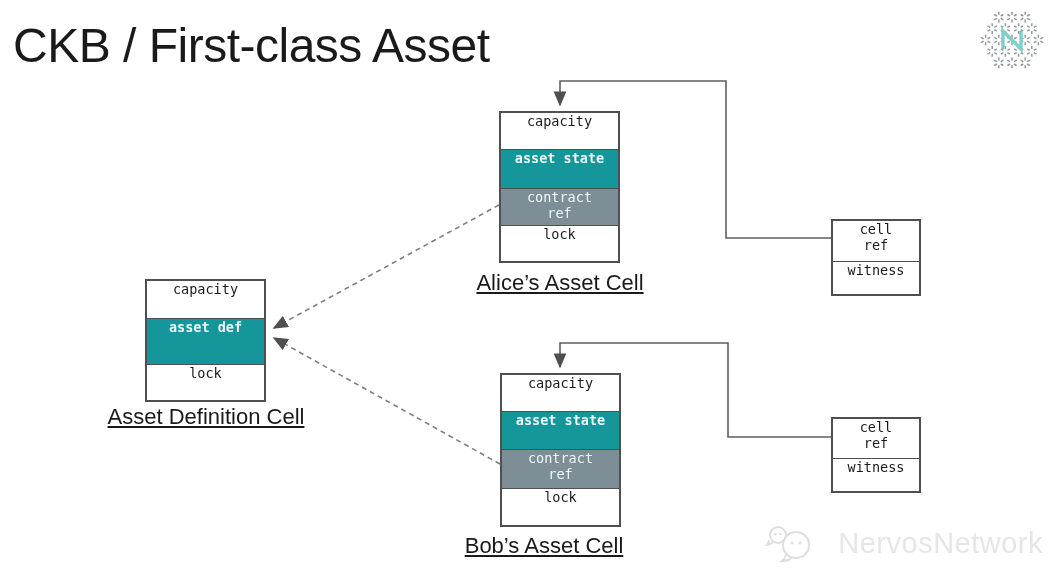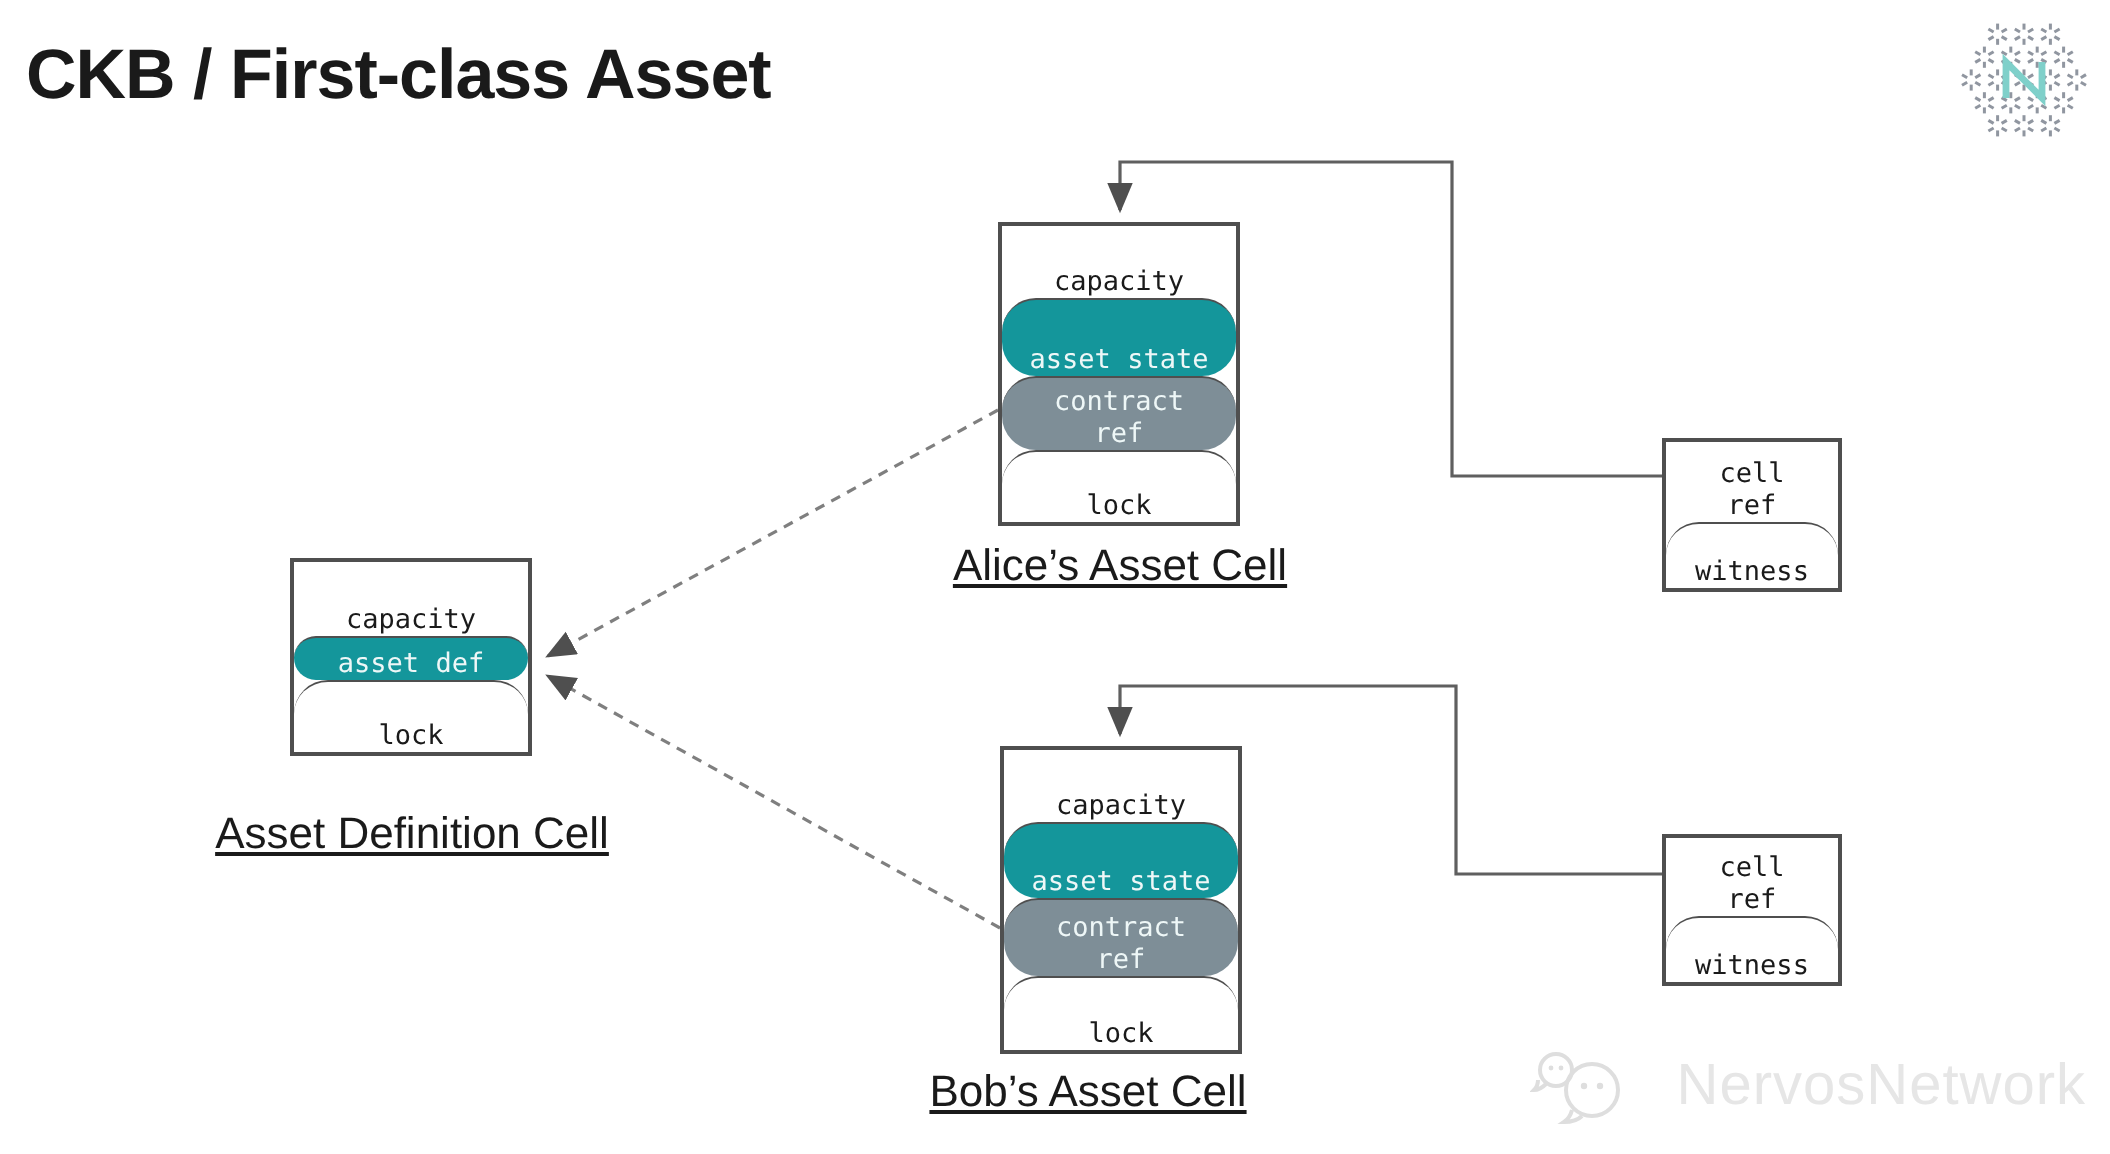--- a/index.html
+++ b/index.html
@@ -6,37 +6,37 @@
     --teal:#14969b; --slate:#7e8e97; --border:#4f4f4f; --connector:#5f5f5f;
     --dashed:#7f7f7f; --row_text_light:#eef7f7; --text:#1a1a1a;
     --watermark:#e6e6e6; --logo_dash:#9096a0; --logo_n:#7fd0ca;
   }
   html,body{margin:0;padding:0;}
   body{
     width:1055px;height:577px;position:relative;background:#ffffff;
     font-family:"Liberation Sans", sans-serif;overflow:hidden;
   }
   .title{
-    position:absolute;left:13px;top:18px;font-size:35px;font-weight:700;
+    position:absolute;left:13px;top:18px;font-size:48px;font-weight:400;
     color:var(--text);letter-spacing:-0.5px;white-space:nowrap;
   }
   svg.overlay{position:absolute;left:0;top:0;z-index:1;}
   .logo{position:absolute;right:6px;top:3px;z-index:2;}
   .cell,.refbox{
     position:absolute;z-index:2;background:#fff;
     border:2px solid var(--border);box-sizing:border-box;
     font-family:"DejaVu Sans Mono","Liberation Mono",monospace;
     font-size:13.5px;color:var(--text);
   }
   .row{
-    display:flex;flex-direction:column;align-items:center;justify-content:flex-end;
-    line-height:16px;text-align:center;box-sizing:border-box;border-radius:17px;
+    display:flex;flex-direction:column;align-items:center;justify-content:flex-start;
+    line-height:16px;text-align:center;box-sizing:border-box;
   }
   .row + .row{border-top:1px solid var(--border);}
-  .row.teal{background:var(--teal);color:var(--row_text_light);}
+  .row.teal{background:var(--teal);color:var(--row_text_light);font-weight:bold;}
   .row.slate{background:var(--slate);color:var(--row_text_light);}
   .cell-label{
     position:absolute;z-index:2;transform:translateX(-50%);
     font-size:22px;color:var(--text);white-space:nowrap;text-decoration:underline;
   }
   .watermark{
     position:absolute;right:12px;bottom:14px;z-index:2;
     display:flex;align-items:center;gap:21px;
   }
   .watermark .wm-text{
@@ -209,21 +209,21 @@
   <div class="row" style="height:37px">
     <span>lock</span>
   </div>
 </div>
 <div class="cell-label" style="left:544px;top:533px">Bob’s Asset Cell</div>
 
 <div class="cell" style="left:145px;top:279px;width:121px;">
   <div class="row" style="height:37px">
     <span>capacity</span>
   </div>
-  <div class="row teal" style="height:22px">
+  <div class="row teal" style="height:46px">
     <span>asset def</span>
   </div>
   <div class="row" style="height:36px">
     <span>lock</span>
   </div>
 </div>
 <div class="cell-label" style="left:206px;top:404px">Asset Definition Cell</div>
 
 <div class="refbox" style="left:831px;top:219px;width:90px;">
   <div class="row" style="height:40px">

